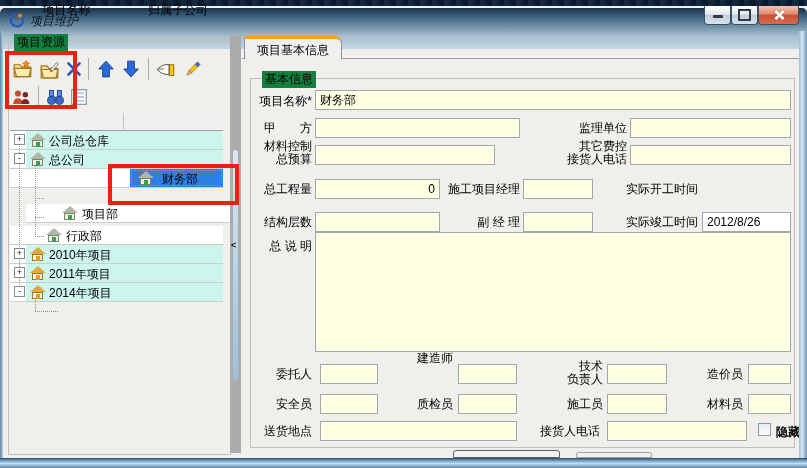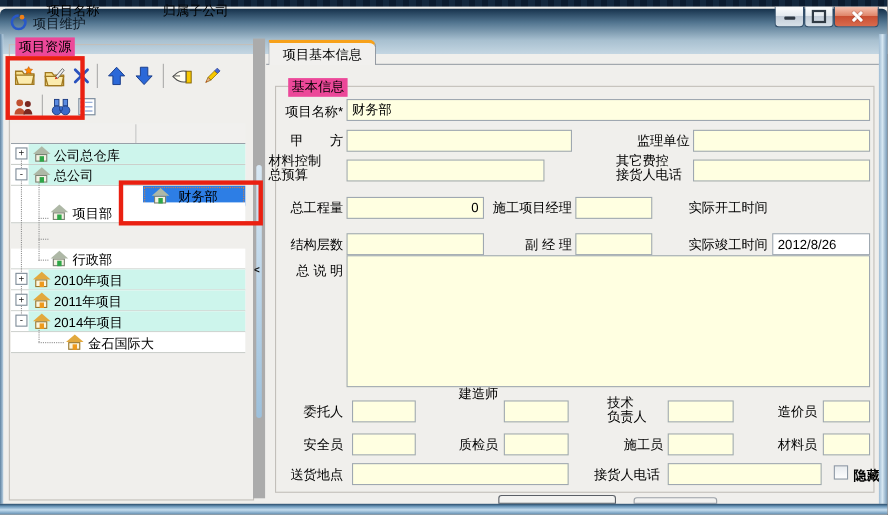--- a/index.html
+++ b/index.html
@@ -4,21 +4,21 @@
 <style>
   html,body{margin:0;padding:0;background:#333;}
   .screen{position:relative;width:807px;height:468px;overflow:hidden;
           font-family:"Liberation Sans","DejaVu Sans",sans-serif;font-size:12px;color:#000;
           background:#F0EFEC;}
   
   .top-strip{position:absolute;left:0;top:0;width:807px;height:6px;
     background:repeating-linear-gradient(90deg,#13283E 0 6px,#0B1B2E 6px 12px);}
   .titlebar{position:absolute;left:0;top:8px;width:807px;height:41px;
     background:linear-gradient(180deg,#16324C 0%,#51748F 30%,#A8C0D0 70%,#C4D6E2 100%);
-    border-radius:5px 5px 0 0;}
+    border-radius:5px 5px 0 0;font-style:italic;}
   .title-text{position:absolute;left:30px;top:5px;color:#0C1620;font-size:12px;}
   .app-icon{position:absolute;left:9px;top:4px;width:16px;height:16px;}
   .winbtn{position:absolute;top:6px;height:19px;box-sizing:border-box;
     border:1px solid #35506B;border-top:none;border-radius:0 0 4px 4px;
     display:flex;align-items:center;justify-content:center;}
   .winbtn.gray{background:linear-gradient(180deg,#FDFEFE,#E5EBF0 45%,#C3CDD8 50%,#D8E2EA);}
   .winbtn.red{background:linear-gradient(180deg,#F6C6B5,#E0876C 45%,#C94F33 50%,#D96B4E);}
   .g-min{width:10px;height:3px;background:#2F3A44;border-radius:1px;margin-top:2px;}
   .g-max{width:9px;height:8px;border:2px solid #2F3A44;background:transparent;}
   .cross{position:relative;width:12px;height:12px;}
@@ -26,21 +26,21 @@
     background:#FFF;border-radius:1px;box-shadow:0 0 1px #802010;}
   .cross::before{transform:rotate(45deg);} .cross::after{transform:rotate(-45deg);}
   .b-left{position:absolute;left:0;top:31px;width:3px;height:427px;z-index:50;
     background:linear-gradient(90deg,#5F83A2,#B9D0E2);}
   .b-right{position:absolute;left:799px;top:31px;width:8px;height:427px;z-index:50;
     background:linear-gradient(90deg,#9FBCD4,#D6E7F2 40%,#6F93B2);}
   .b-bottom{position:absolute;left:0;top:458px;width:807px;height:10px;z-index:50;
     background:linear-gradient(180deg,#274A68,#6F9ABC 25%,#C4DCEE 55%,#88AECB 80%,#5F87A8);}
   
   .groupbox{position:absolute;border:1px solid #C2BFBA;background:transparent;}
-  .grouplabel{position:absolute;background:#ec4899;padding:0 3px;font-size:12px;z-index:3;}
+  .grouplabel{position:absolute;background:#15803d;padding:0 3px;font-size:12px;z-index:3;}
   
   .tbtn{position:absolute;width:22px;height:22px;display:flex;align-items:center;justify-content:center;}
   .tsep{position:absolute;width:1px;background:#ABABAB;}
   
   .tree-header{position:absolute;left:10px;top:112px;width:213px;height:19px;
     background:#F1F0EE;border-bottom:1px solid #98A0A8;box-sizing:border-box;}
   .th-col{position:absolute;top:2px;text-align:center;font-size:12px;}
   .th-sep{position:absolute;left:123px;top:113px;width:1px;height:17px;background:#C6C6C6;}
   .trow{position:absolute;left:10px;width:213px;height:19px;border-bottom:1px solid #CBCFCB;box-sizing:border-box;background:#FFF;}
   .cyanbar{position:absolute;left:16px;top:0;width:197px;height:18px;background:var(--row-cyan);}
@@ -67,21 +67,21 @@
   .split-grip{position:absolute;left:3px;top:115px;width:5px;height:230px;border-radius:3px;
     background:linear-gradient(180deg,#D8E8F4,#9CC0DC);}
   .split-arrow{position:absolute;left:1px;top:205px;font-size:9px;font-weight:bold;color:#111;}
   
   .tab{position:absolute;left:244px;top:36px;width:98px;height:23px;box-sizing:border-box;z-index:2;
     border:1px solid #8A9199;border-bottom:none;border-top:3px solid var(--accent-orange);
     border-radius:2px 7px 0 0;background:#F1F0EE;text-align:center;padding-top:3px;font-size:12px;}
   .tabline{position:absolute;left:242px;top:58px;width:557px;height:1px;background:#9AA0A8;z-index:1;}
   
   .lbl{position:absolute;font-size:12px;line-height:13px;color:#000;text-align:right;white-space:pre;}
-  .lbl.ctr{text-align:left;}
+  .lbl.ctr{text-align:right;}
   .inp{position:absolute;box-sizing:border-box;height:20px;border:1px solid #9FA8B1;
     background:var(--input-yellow);font-family:inherit;font-size:12px;padding:1px 4px;color:#000;}
   .inp.white{background:#FFFFFF;}
   .inp.num{text-align:right;}
   textarea.inp{resize:none;}
   .checkbox{position:absolute;width:13px;height:13px;box-sizing:border-box;border:1px solid #8E9AA6;
     background:linear-gradient(180deg,#E8ECEF,#FDFDFD);}
   .cb-label{position:absolute;font-size:12px;font-weight:bold;white-space:nowrap;}
   .pbtn{position:absolute;box-sizing:border-box;background:#F2F2F0;border-bottom:none;z-index:10;}
   
@@ -222,21 +222,21 @@
       </span>
     <span class="tlabel" style="left:39px;">总公司</span>
   </div>
   <div class="trow" style="top:169px;">
     <div class="selbar"></div>
     <span class="house g" style="left:128px;">
         <b class="door"></b>
       </span>
     <span class="tlabel" style="left:152px;">财务部</span>
   </div>
-  <div class="trow" style="top:184px;">
+  <div class="trow" style="top:204px;margin-left:16px;">
     <span class="house g" style="left:36px;">
         <b class="door"></b>
       </span>
     <span class="tlabel" style="left:56px;">项目部</span>
   </div>
   <div class="trow" style="top:226px;">
     <span class="house g" style="left:36px;">
         <b class="door"></b>
       </span>
     <span class="tlabel" style="left:56px;">行政部</span>
@@ -257,26 +257,20 @@
       </span>
     <span class="tlabel" style="left:39px;">2011年项目</span>
   </div>
   <div class="trow" style="top:283px;">
     <div class="cyanbar"></div>
     <span class="expander">-</span>
     <span class="house y" style="left:20px;">
         <b class="door"></b>
       </span>
     <span class="tlabel" style="left:39px;">2014年项目</span>
-  </div>
-  <div class="trow" style="top:302px;">
-    <span class="house y" style="left:50px;">
-        <b class="door"></b>
-      </span>
-    <span class="tlabel" style="left:70px;">金石国际大</span>
   </div>
 
   <div class="splitter">
     <div class="split-grip"></div>
     <span class="split-arrow">&lt;</span>
   </div>
 
   <div class="tab">项目基本信息</div>
   <div class="tabline"></div>
 

